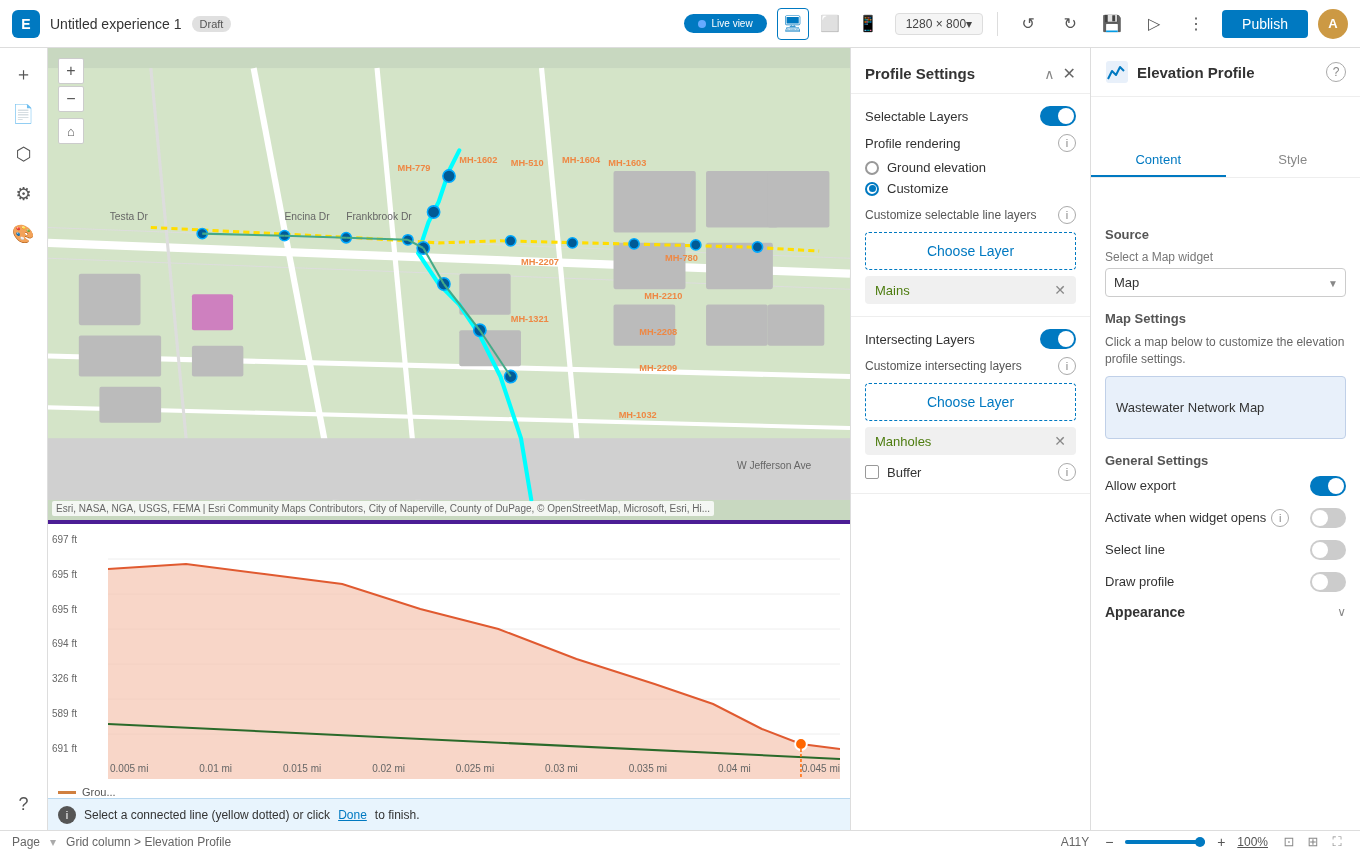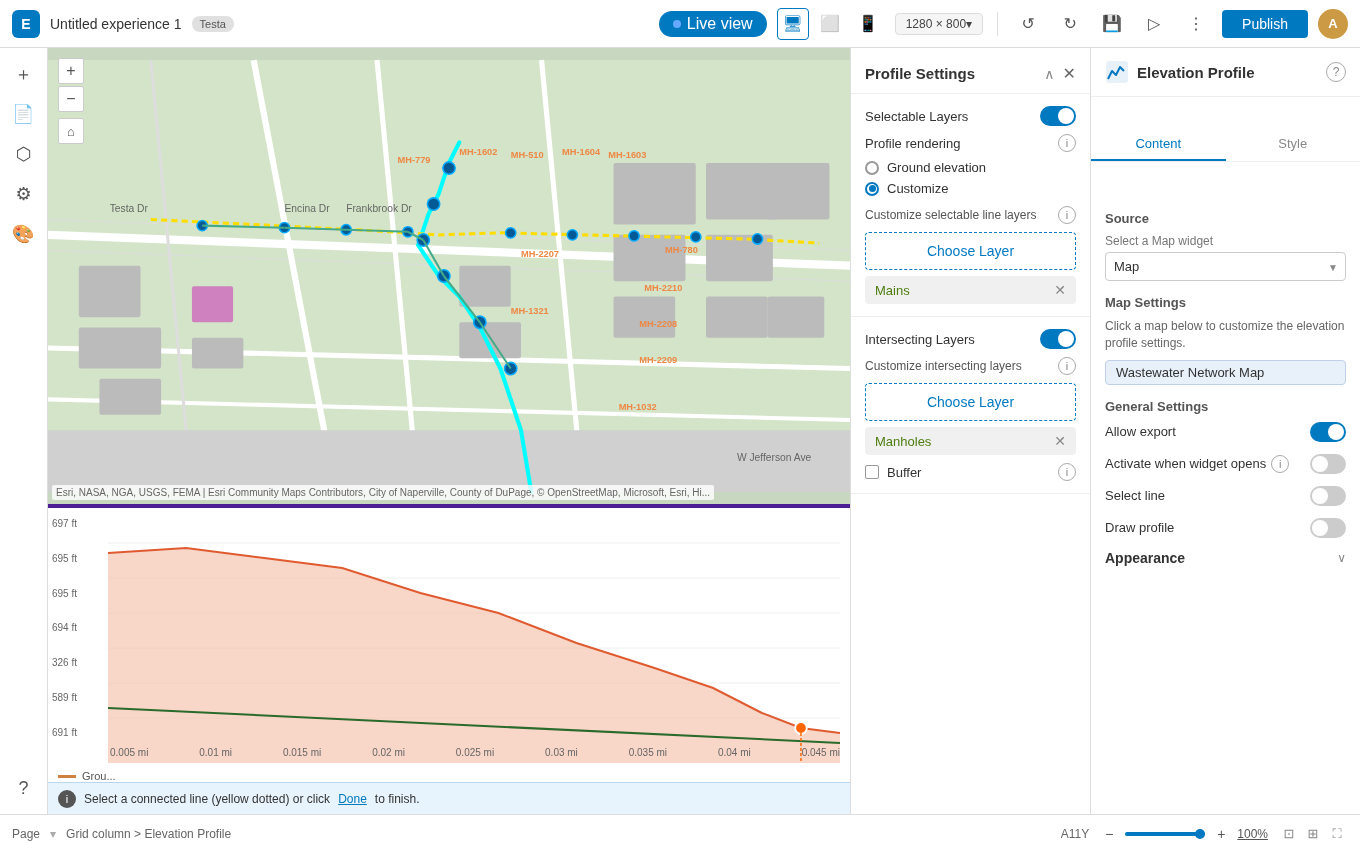--- a/index.html
+++ b/index.html
@@ -4,21 +4,21 @@
   <style>
     * { box-sizing: border-box; margin: 0; padding: 0; }
     body { font-family: 'Segoe UI', Arial, sans-serif; font-size: 13px; background: #f0f0f0; width: 1360px; height: 852px; overflow: hidden; display: flex; flex-direction: column; }
 
     
     .topbar { height: 48px; background: #fff; border-bottom: 1px solid #ddd; display: flex; align-items: center; padding: 0 12px; gap: 10px; flex-shrink: 0; }
     .topbar-logo { width: 28px; height: 28px; background: #0079c1; border-radius: 6px; display: flex; align-items: center; justify-content: center; color: #fff; font-weight: bold; font-size: 14px; }
     .topbar-title { font-size: 14px; font-weight: 500; color: #333; }
     .topbar-badge { background: #e0e0e0; color: #555; border-radius: 10px; padding: 2px 8px; font-size: 11px; }
     .topbar-spacer { flex: 1; }
-    .topbar-liveview { display: flex; align-items: center; gap: 6px; background: #0079c1; color: #fff; border-radius: 16px; padding: 4px 14px; font-size: 16px; font-weight: 500; cursor: pointer; }
+    .topbar-liveview { display: flex; align-items: center; gap: 6px; background: #0079c1; color: #fff; border-radius: 16px; padding: 4px 14px; font-size: 10px; font-weight: 500; cursor: pointer; }
     .topbar-liveview-dot { width: 8px; height: 8px; background: #6af; border-radius: 50%; }
     .topbar-icons { display: flex; align-items: center; gap: 6px; }
     .topbar-icon-btn { width: 32px; height: 32px; display: flex; align-items: center; justify-content: center; border-radius: 4px; cursor: pointer; color: #555; font-size: 16px; border: 1px solid transparent; }
     .topbar-icon-btn.active { border-color: #0079c1; color: #0079c1; }
     .topbar-resolution { background: #f5f5f5; border: 1px solid #ddd; border-radius: 4px; padding: 3px 10px; font-size: 12px; color: #444; }
     .topbar-divider { width: 1px; height: 24px; background: #ddd; margin: 0 4px; }
     .publish-btn { background: #0079c1; color: #fff; border: none; border-radius: 4px; padding: 6px 20px; font-size: 14px; font-weight: 500; cursor: pointer; }
     .avatar { width: 30px; height: 30px; border-radius: 50%; background: #c94; display: flex; align-items: center; justify-content: center; color: #fff; font-size: 13px; font-weight: bold; overflow: hidden; }
 
     
@@ -79,45 +79,45 @@
     .checkbox { width: 14px; height: 14px; border: 1.5px solid #999; border-radius: 2px; flex-shrink: 0; cursor: pointer; }
 
     
     .right-panel { width: 270px; background: #fff; border-left: 1px solid #ddd; display: flex; flex-direction: column; overflow: hidden; gap: 31px; }
     .right-panel-header { display: flex; align-items: center; justify-content: space-between; padding: 12px 14px; border-bottom: 1px solid #eee; }
     .right-panel-title-row { display: flex; align-items: center; gap: 8px; }
     .right-panel-icon { width: 24px; height: 24px; display: flex; align-items: center; justify-content: center; }
     .right-panel-title { font-size: 15px; font-weight: 600; color: #333; }
     .right-panel-help { width: 20px; height: 20px; border-radius: 50%; border: 1px solid #aaa; display: flex; align-items: center; justify-content: center; font-size: 12px; color: #888; cursor: pointer; }
     .right-panel-tabs { display: flex; border-bottom: 1px solid #eee; }
-    .right-panel-tab { flex: 1; text-align: center; padding: 8px; font-size: 13px; color: #888; cursor: pointer; border-bottom: 2px solid transparent; }
+    .right-panel-tab { flex: 1; text-align: center; padding: 8px; font-size: 13px; color: #888; cursor: pointer; border-bottom: 2px solid transparent; margin-top: 16px; }
     .right-panel-tab.active { color: #0079c1; border-bottom-color: #0079c1; font-weight: 500; }
     .right-panel-body { flex: 1; overflow-y: auto; padding: 14px; }
 
     .rp-section-title { font-size: 13px; font-weight: 600; color: #555; margin-bottom: 8px; margin-top: 4px; }
     .rp-label { font-size: 12px; color: #777; margin-bottom: 4px; }
     .rp-select-wrapper { position: relative; margin-bottom: 14px; }
     .rp-select-wrapper select { width: 100%; border: 1px solid #ccc; border-radius: 4px; padding: 6px 8px; font-size: 13px; color: #333; background: #fff; appearance: none; }
     .rp-select-arrow { position: absolute; right: 8px; top: 50%; transform: translateY(-50%); font-size: 10px; color: #888; pointer-events: none; }
 
-    .rp-map-chip { background: #e8f0fa; border: 1px solid #c0d0e8; border-radius: 4px; padding: 4px 10px; font-size: 13px; color: #333; margin-bottom: 14px; }
+    .rp-map-chip { background: #e8f0fa; border: 1px solid #c0d0e8; border-radius: 4px; padding: 23px 10px; font-size: 13px; color: #333; margin-bottom: 14px; }
 
     .rp-setting-row { display: flex; align-items: center; justify-content: space-between; margin-bottom: 12px; }
     .rp-setting-label { font-size: 13px; color: #333; }
     .rp-setting-label-with-info { display: flex; align-items: center; gap: 5px; }
     .toggle-blue { width: 36px; height: 20px; background: #0079c1; border-radius: 10px; position: relative; cursor: pointer; flex-shrink: 0; }
     .toggle-blue .toggle-knob { width: 16px; height: 16px; background: #fff; border-radius: 50%; position: absolute; top: 2px; right: 2px; }
     .toggle-blue-off { width: 36px; height: 20px; background: #ccc; border-radius: 10px; position: relative; cursor: pointer; flex-shrink: 0; }
     .toggle-blue-off .toggle-knob { width: 16px; height: 16px; background: #fff; border-radius: 50%; position: absolute; top: 2px; left: 2px; }
 
     .rp-appearance-row { display: flex; align-items: center; justify-content: space-between; margin-bottom: 6px; }
     .rp-appearance-title { font-size: 14px; font-weight: 600; color: #333; }
 
     
-    .bottom-bar { height: 38px; background: #fff; border-top: 1px solid #ddd; display: flex; align-items: center; padding: 0 12px; gap: 10px; flex-shrink: 0; font-size: 12px; color: #666; }
+    .bottom-bar { height: 22px; background: #fff; border-top: 1px solid #ddd; display: flex; align-items: center; padding: 0 12px; gap: 10px; flex-shrink: 0; font-size: 12px; color: #666; }
     .bottom-bar-divider { color: #aaa; }
     .bottom-bar-spacer { flex: 1; }
     .zoom-controls { display: flex; align-items: center; gap: 6px; }
     .zoom-btn { width: 20px; height: 20px; display: flex; align-items: center; justify-content: center; cursor: pointer; font-size: 14px; color: #555; }
     .zoom-slider { width: 80px; height: 4px; background: #ddd; border-radius: 2px; position: relative; cursor: pointer; }
     .zoom-slider-fill { height: 100%; background: #0079c1; border-radius: 2px; width: 100%; }
     .zoom-slider-thumb { width: 10px; height: 10px; background: #0079c1; border-radius: 50%; position: absolute; top: -3px; right: 0; }
     .zoom-value { font-size: 12px; color: #555; text-decoration: underline; }
     .view-btns { display: flex; gap: 2px; }
     .view-btn { width: 22px; height: 22px; display: flex; align-items: center; justify-content: center; cursor: pointer; color: #888; font-size: 13px; }
@@ -126,21 +126,21 @@
     .map-svg-container { position: absolute; top: 0; left: 0; width: 100%; height: 100%; }
   </style>
 </head>
 <body>
 
 <div class="topbar">
   <div class="topbar-logo">
     <span>E</span>
   </div>
   <span class="topbar-title">Untitled experience 1</span>
-  <span class="topbar-badge">Testa</span>
+  <span class="topbar-badge">Draft</span>
   <div class="topbar-spacer"></div>
   <div class="topbar-liveview">
     <div class="topbar-liveview-dot"></div>
     <span>Live view</span>
   </div>
   <div class="topbar-icons">
     <div class="topbar-icon-btn active">🖥</div>
     <div class="topbar-icon-btn">⬜</div>
     <div class="topbar-icon-btn">📱</div>
   </div>

